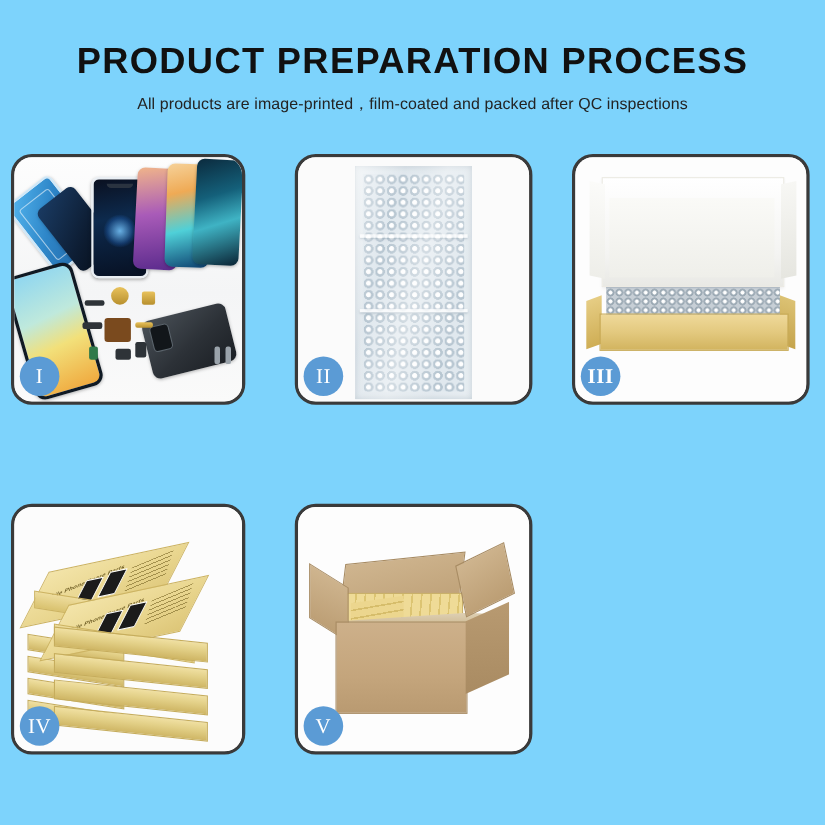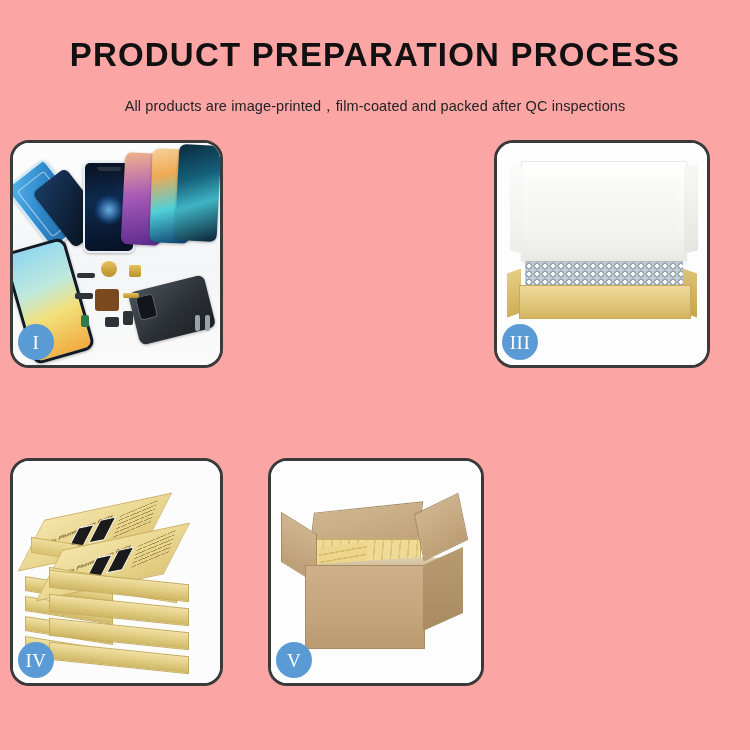--- a/index.html
+++ b/index.html
@@ -2,48 +2,48 @@
 <html><head>
 <meta charset="utf-8">
 <style>
   html, body {
     margin: 0; padding: 0;
     width: 750px; height: 750px;
     background: #ffffff;
     font-family: "Liberation Sans", sans-serif;
     overflow: hidden;
   }
-  .page { position: relative; width: 750px; height: 750px; background: #fca5a5; }
+  .page { position: relative; width: 750px; height: 750px; background: #7dd3fc; }
 
   
   .header { position: absolute; left: 0; top: 0; width: 750px; text-align: center; }
   .title {
     margin: 0; padding-top: 36px;
     font-size: 33px; font-weight: 700; letter-spacing: 1.2px;
     color: #111111; white-space: nowrap;
     font-family: "Liberation Sans", sans-serif;
   }
   .subtitle {
-    margin: 12px; padding-top: 11px;
+    margin: 0; padding-top: 11px;
     font-size: 14.5px; font-weight: 400; letter-spacing: .1px;
     color: #232323; white-space: nowrap;
   }
 
   
   .grid { position: absolute; left: 10px; top: 140px; width: 730px; height: 545px; }
   .panel {
     position: absolute;
     width: 213px; height: 228px;
     border: 3px solid #3a3a3a;
     border-radius: 19px;
     background: #ffffff;
     overflow: hidden;
     box-sizing: border-box;
   }
-  .c0 { left: 0px; }  .c1 { left: 258px; } .c2 { left: 484px; }
+  .c0 { left: 0px; }  .c1 { left: 258px; } .c2 { left: 510px; font-weight: bold; }
   .r0 { top: 0px; }   .r1 { top: 318px; }
   .panel.c1, .panel.c2 { width: 216px; }
   .panel.c2 { width: 216px; }
 
   .scene { position: absolute; inset: 0; }
 
   .badge {
     position: absolute; left: 5px; bottom: 5px;
     width: 36px; height: 36px; border-radius: 50%;
     background: #5b9bd5;
@@ -265,20 +265,32 @@
         <div class="part grn" style="left:68px;top:172px;width:8px;height:12px;"></div>
         <div class="part" style="left:92px;top:174px;width:14px;height:10px;"></div>
         <div class="part gold" style="left:110px;top:150px;width:16px;height:5px;"></div>
         <div class="part" style="left:110px;top:168px;width:10px;height:14px;"></div>
         <div class="part" style="left:182px;top:172px;width:5px;height:16px;background:#9aa3ab;"></div>
         <div class="part" style="left:192px;top:172px;width:5px;height:16px;background:#9aa3ab;"></div>
       </div>
       <div class="badge">I</div>
     </div>
 
+    <div class="panel r0 c1">
+      <div class="scene">
+        <div class="p2-bg"></div>
+        <div class="wrap-sheet">
+          <div class="wrap-inner"></div>
+          <div class="wrap-seam" style="top:62px;"></div>
+          <div class="wrap-seam" style="top:130px;"></div>
+          <div class="wrap-gloss"></div>
+        </div>
+      </div>
+      <div class="badge">II</div>
+    </div>
 
     <div class="panel r0 c2">
       <div class="scene">
         <div class="p3-bg"></div>
         <div class="m-lid">
           <div class="m-inner" style="left:6px;top:18px;width:150px;height:72px;"></div>
         </div>
         <div class="m-bub"></div>
         <div class="m-left"></div>
         <div class="m-right"></div>

